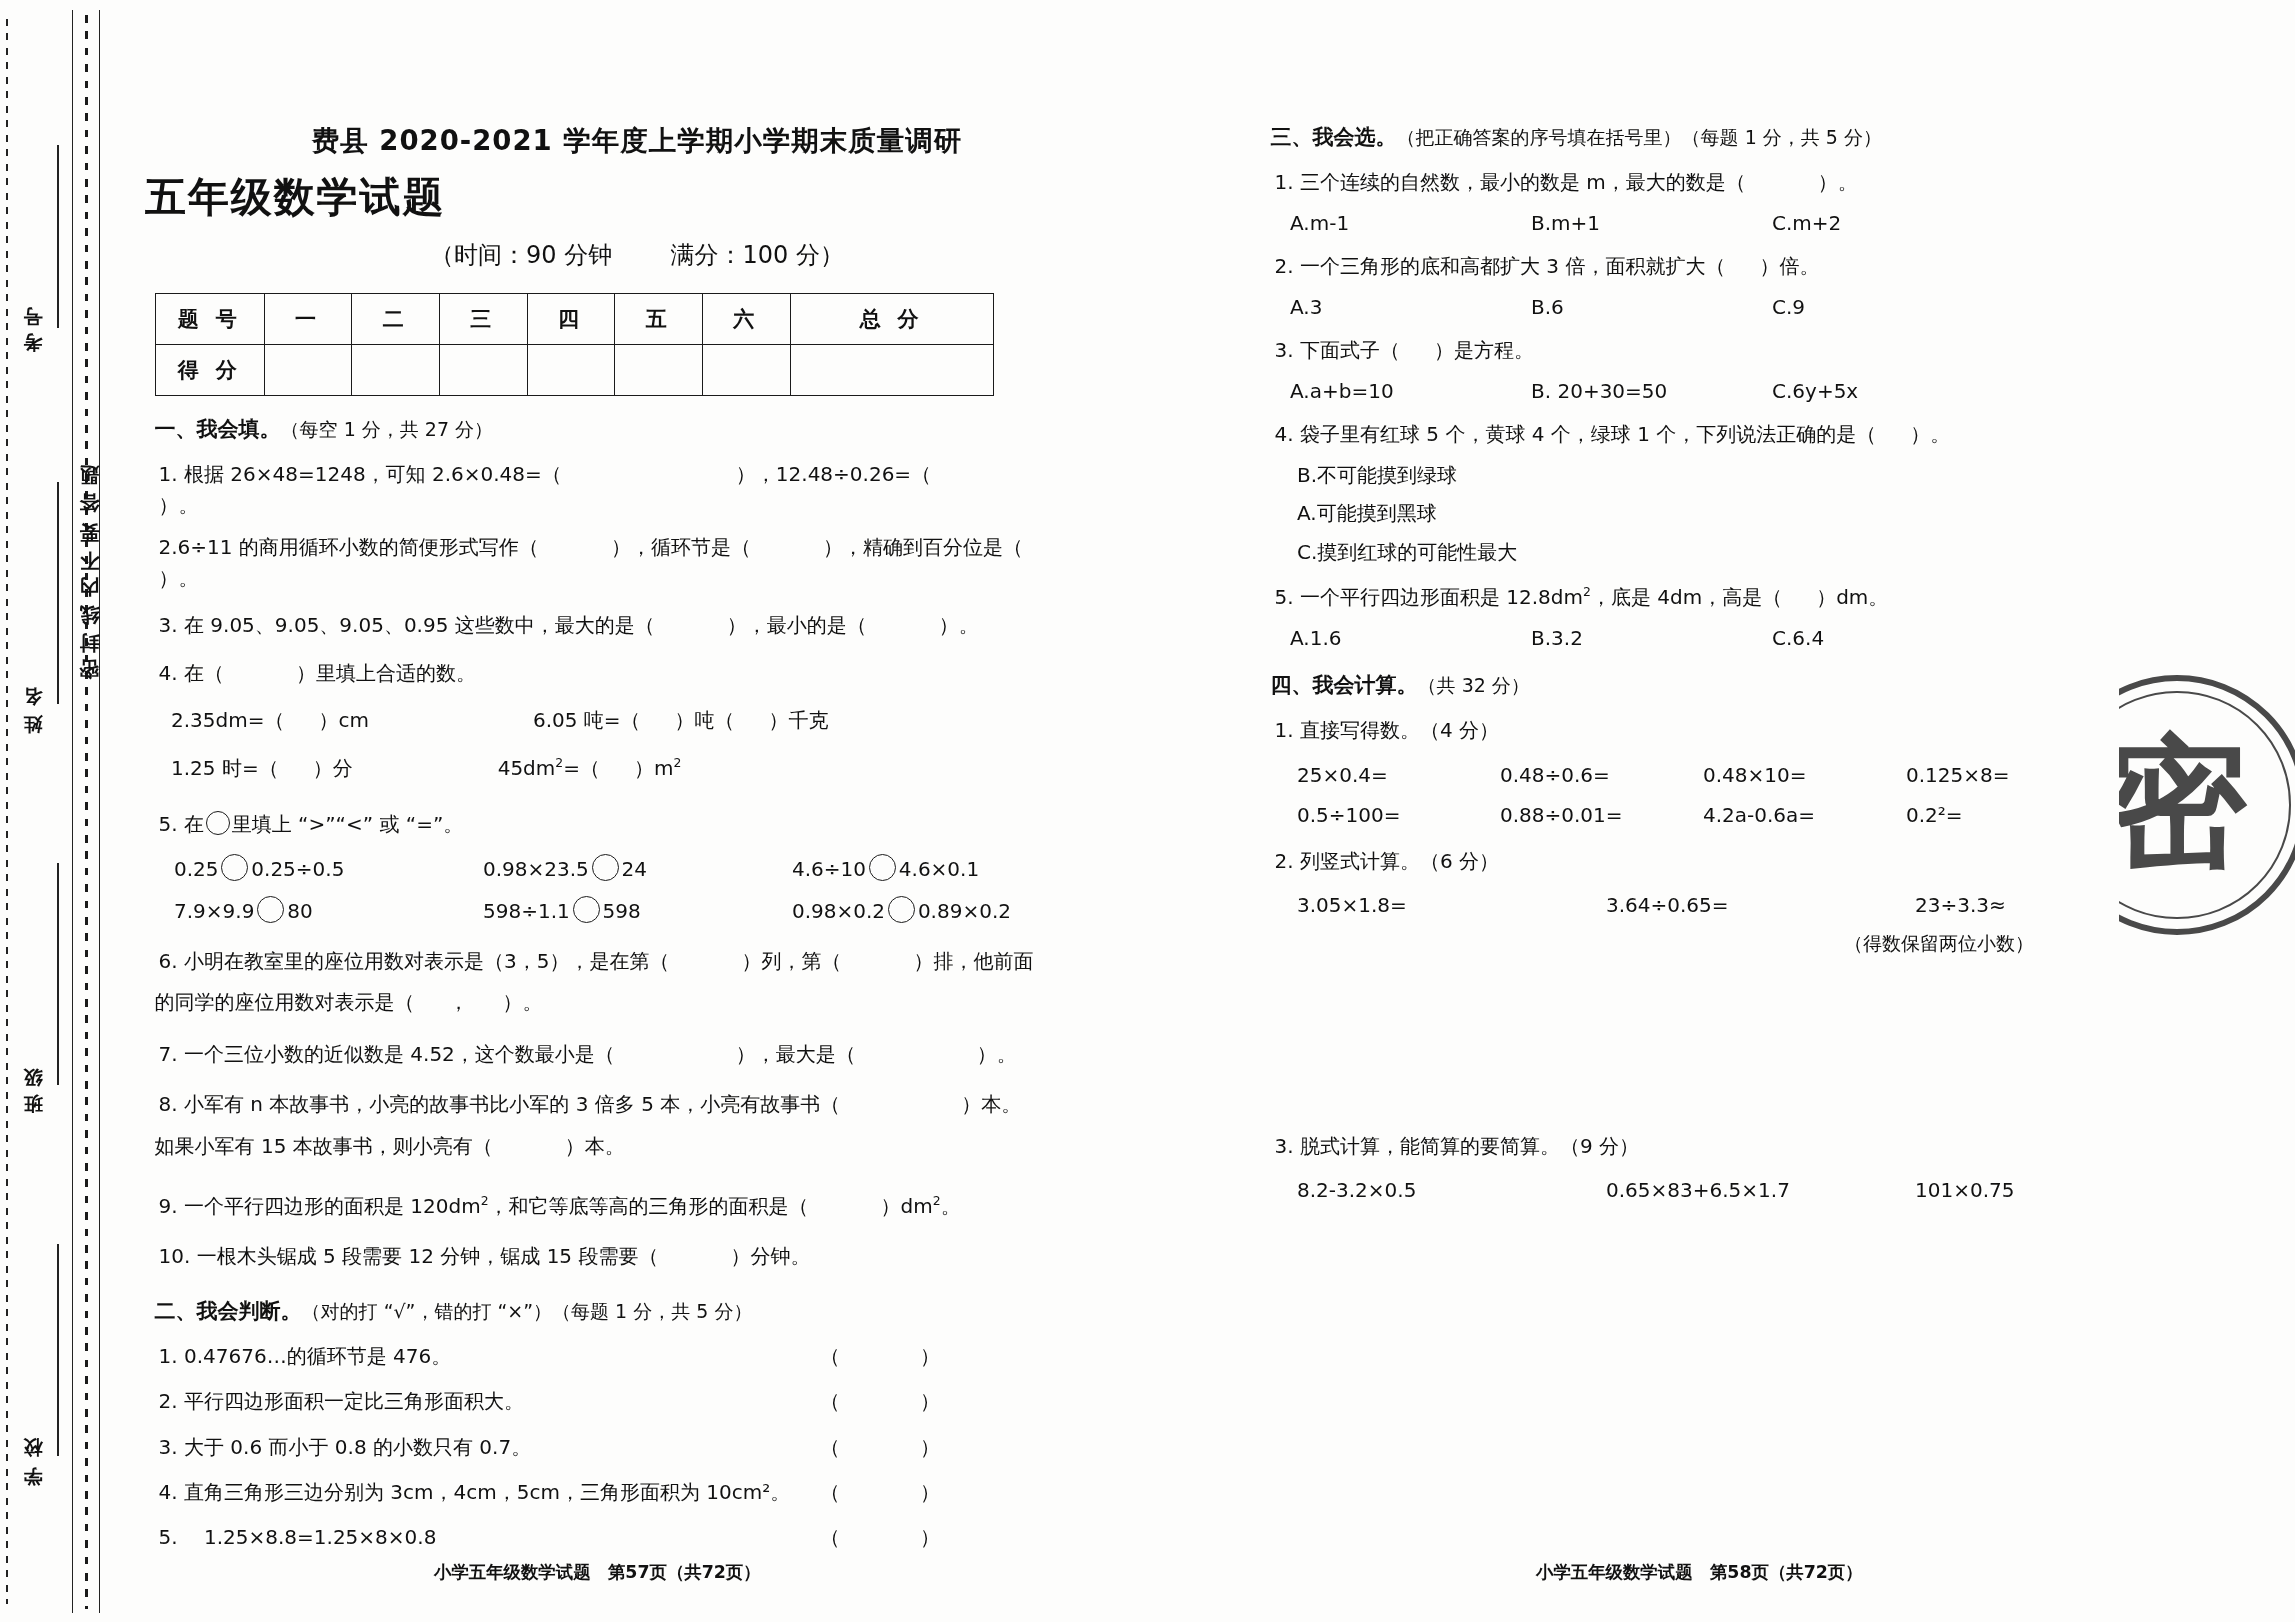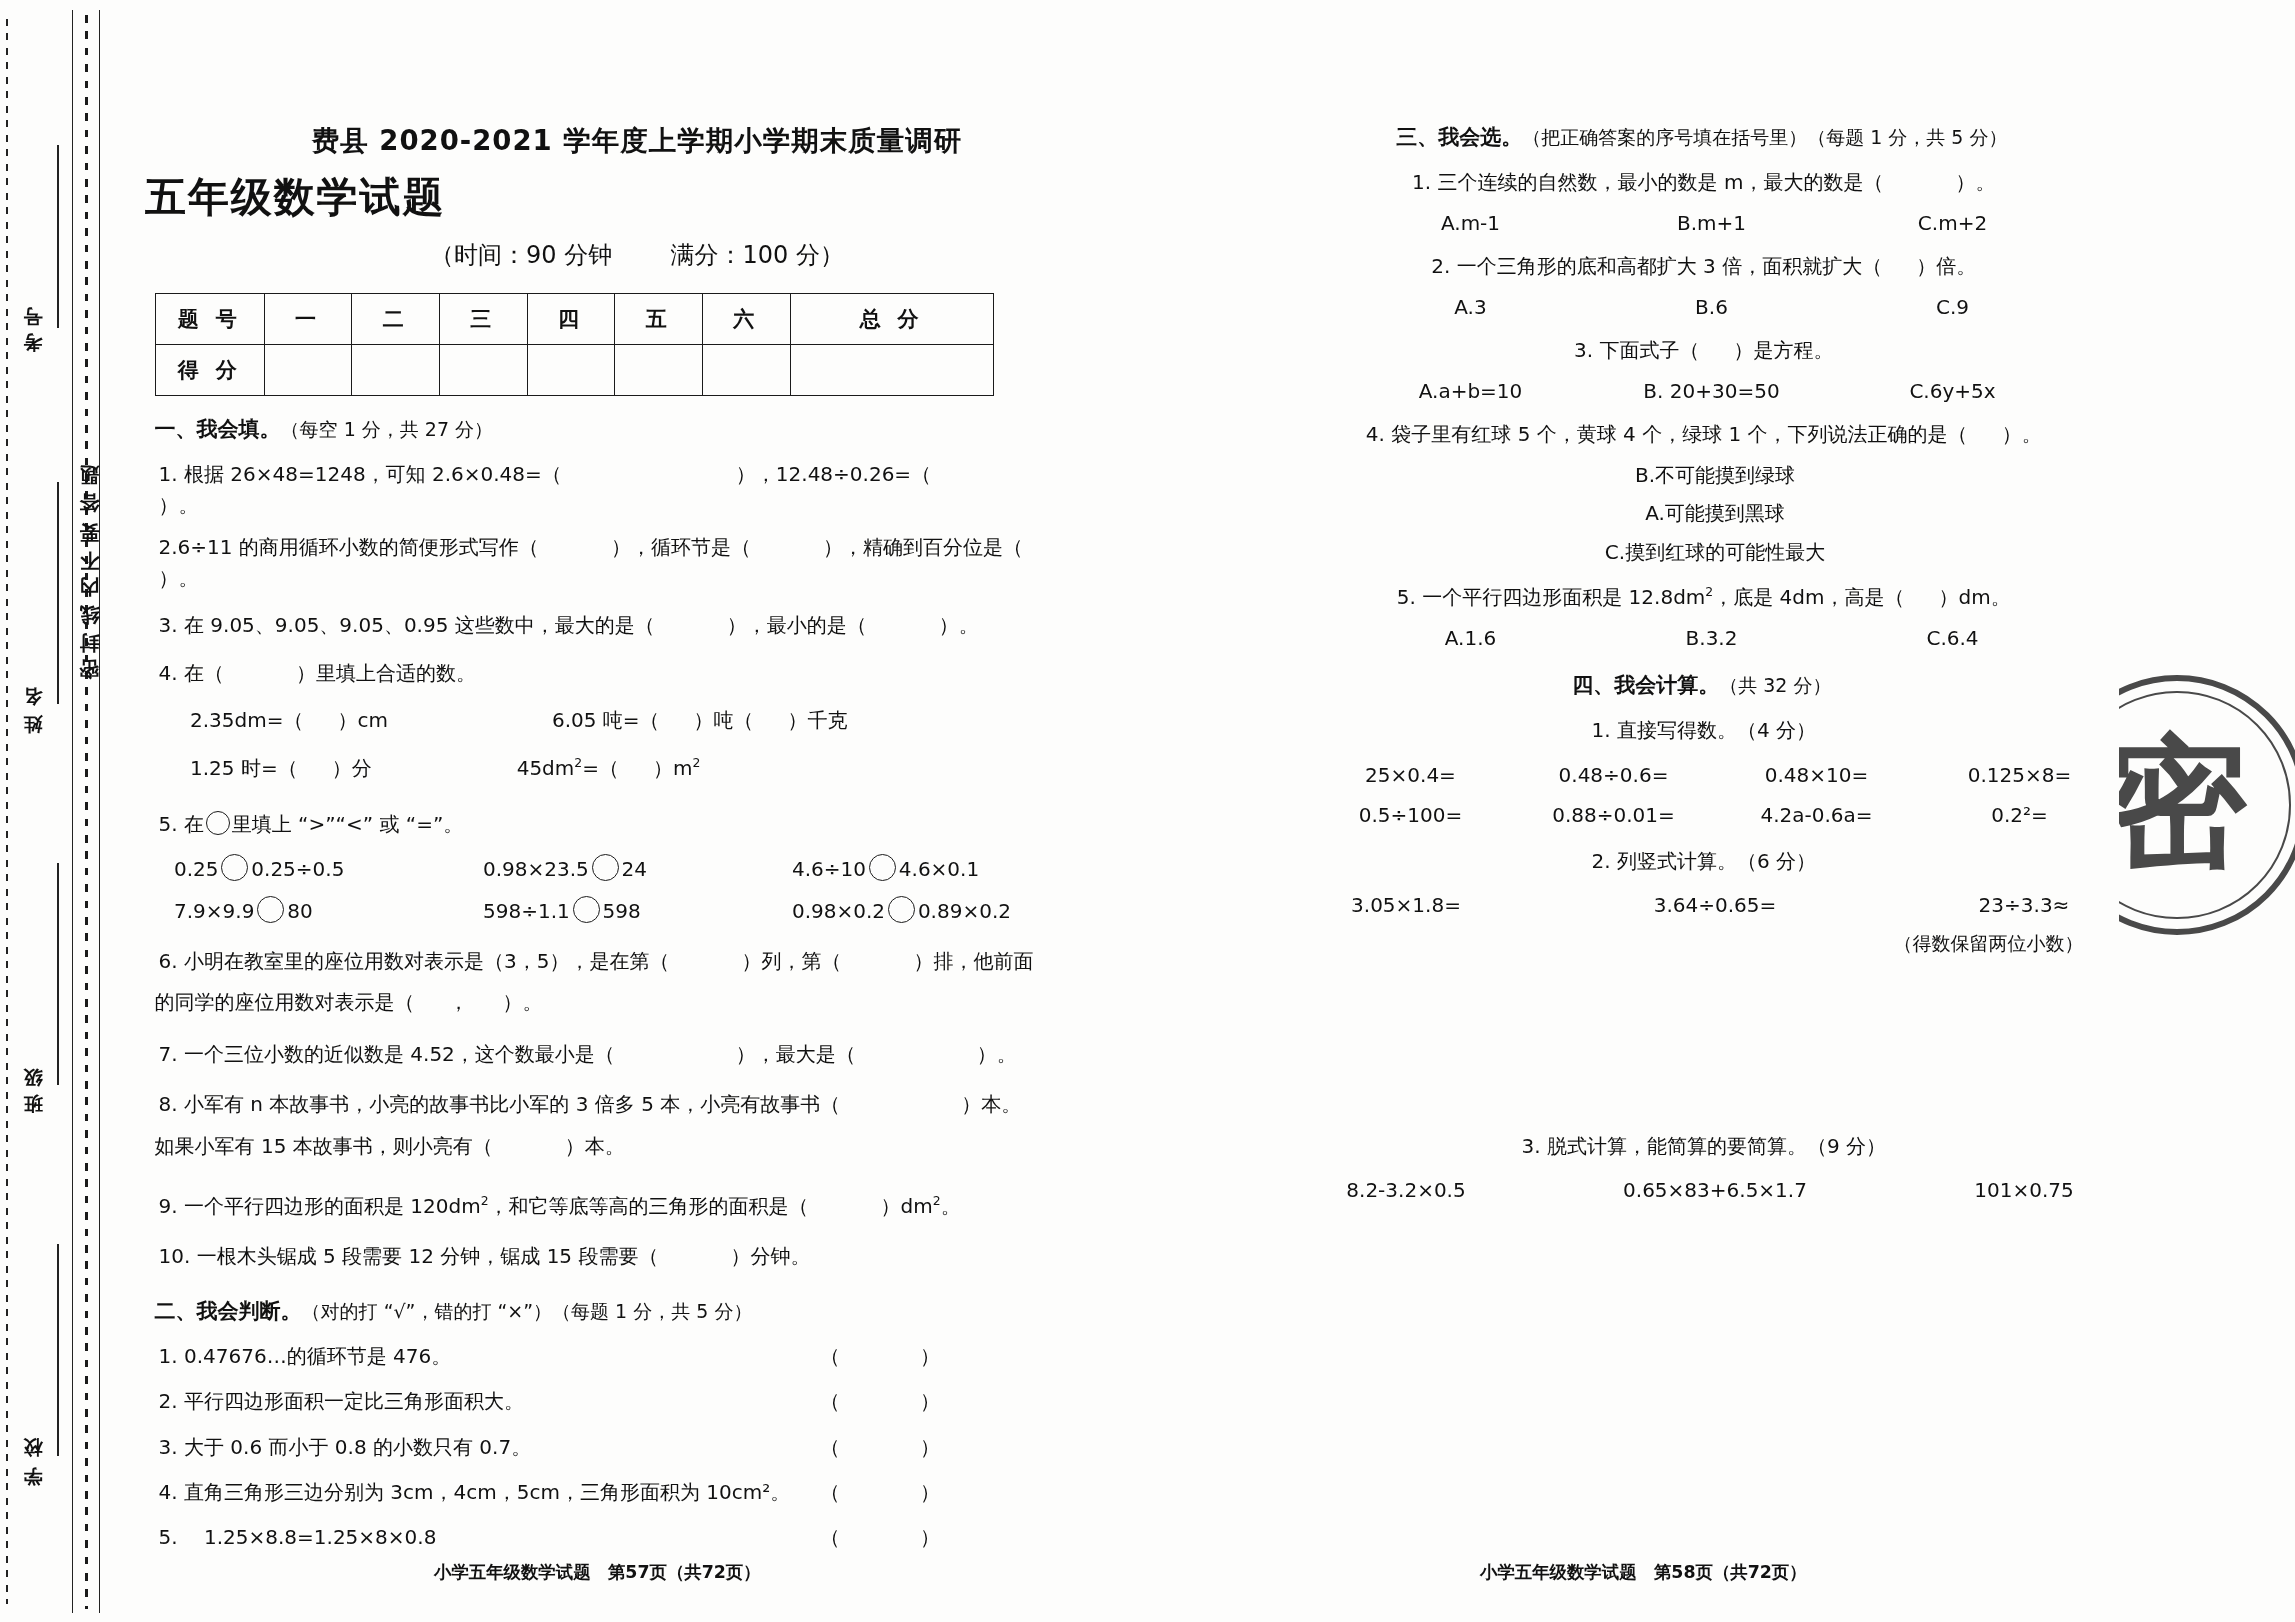--- a/index.html
+++ b/index.html
@@ -38,21 +38,21 @@
     writing-mode:vertical-rl;text-orientation:upright;
     transform:rotate(180deg);
     font-size:20px;font-weight:bold;letter-spacing:28px;
     font-family:"DejaVu Sans","Liberation Sans",sans-serif;
     white-space:nowrap;
   }
 
   
   .col{position:absolute;top:0;width:984px;height:1623px;}
   .col-left{left:145px;}
-  .col-right{left:1205px;text-align:center;}
+  .col-right{left:1261px;}
 
   
   .title1{text-align:center;font-size:27.5px;font-weight:bold;
           font-family:"DejaVu Sans","Liberation Sans",sans-serif;
           letter-spacing:1px;margin-top:123px;}
   .title2{text-align:left;font-size:41px;font-weight:bold;
           font-family:"DejaVu Sans","Liberation Sans",sans-serif;
           letter-spacing:1.9px;margin-top:10.6px;}
   .title3{text-align:center;font-size:24px;margin-top:14.5px;
           font-family:"DejaVu Sans","Liberation Sans",sans-serif;}
@@ -64,21 +64,21 @@
   table.score td{border:1.4px solid #1b1b1b;height:48px;text-align:center;
                  font-size:21px;font-weight:bold;letter-spacing:4.8px;}
   table.score td.hd{width:106px;}
 
   
   .sec{font-size:21px;font-weight:bold;margin:19px 0 0 9.6px;
        font-family:"DejaVu Sans","Liberation Sans",sans-serif;}
   .sec .norm{font-weight:normal;font-size:19px;}
   .q{font-size:20px;margin:16.4px 0 0 13.5px;line-height:1.55;
      font-family:"DejaVu Sans","Liberation Sans",sans-serif;}
-  .q.ind{margin-left:45px;}
+  .q.ind{margin-left:26px;}
   .q.tight{margin-top:10.6px;}
   .sp{display:inline-block;}
   .sp-s{width:34px;}
   .sp-m{width:72px;}
   .sp-l{width:121px;}
   .sp-xl{width:174px;}
 
   
   .opts{font-size:20px;margin:12.5px 0 0 29px;
         font-family:"DejaVu Sans","Liberation Sans",sans-serif;}

